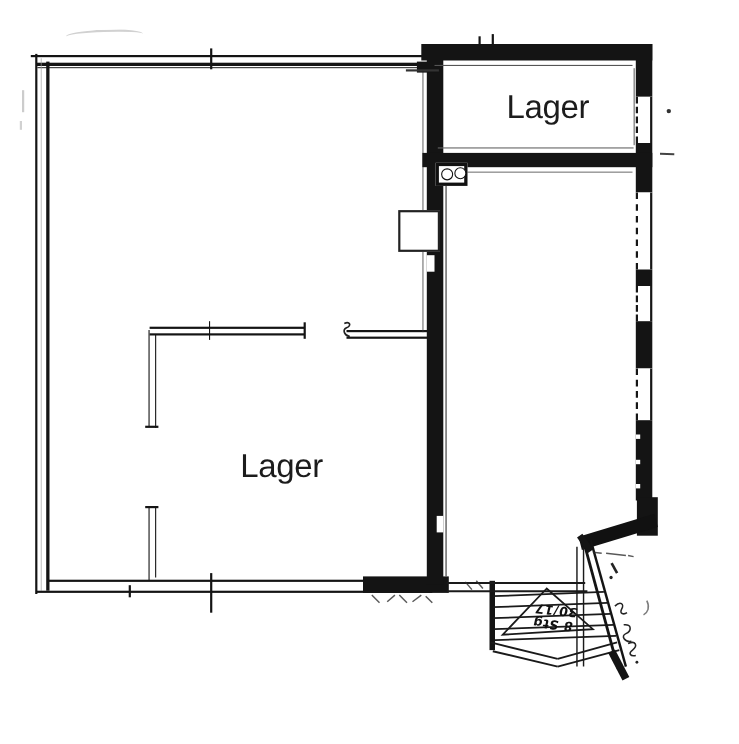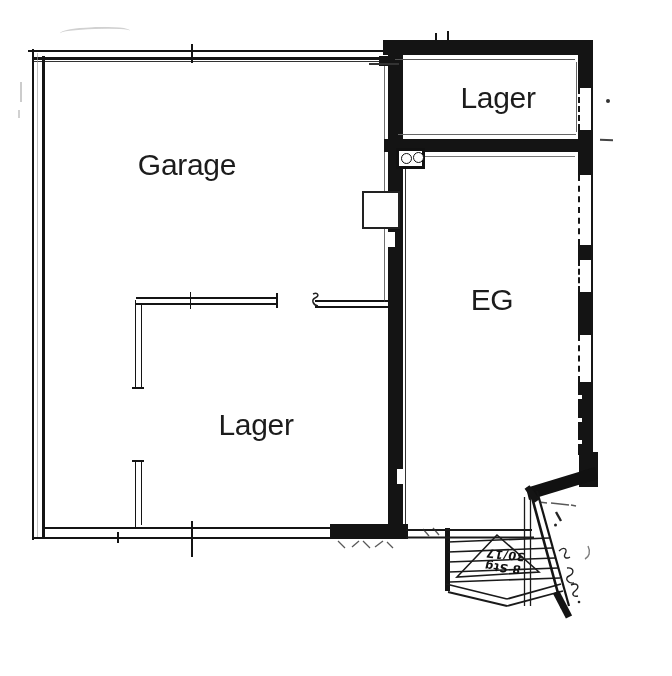--- a/index.html
+++ b/index.html
@@ -177,28 +177,26 @@
       <line x1="556" y1="512" x2="561" y2="521" stroke-width="2.4"></line>
       <circle cx="555.5" cy="525" r="1.5" fill="#242424" stroke="none"></circle>
       <path d="M559,551 c5,-5 9,-2 6,3 c-2,4 2,5 5,3"></path>
       <path d="M567,568 c8,-1 7,6 2,8 c-5,2 -1,8 5,7"></path>
       <path d="M571,585 c7,-3 9,2 4,6 c-4,3 -2,6 3,5"></path>
       <circle cx="579" cy="602" r="1.3" fill="#242424" stroke="none"></circle>
       <path d="M588,546 c3,6 1,11 -3,13" opacity=".6"></path>
     </g>
   </svg>
 
-  <div class="room-label lbl" style="left:110px;top:147px;width:154px;">Garage</div>
 
   <div class="room-label lbl" style="left:430px;top:80px;width:136px;">Lager</div>
 
   <div class="room-label lbl" style="left:186px;top:407px;width:140px;">Lager</div>
 
   <div class="room-label lbl" style="left:402px;top:281px;width:180px;line-height:37px;">
-    <div>EG</div>
   </div>
 
   <div class="stairs-note">
     <div>8 Stg</div>
     <div>30/17</div>
   </div>
 
 </div>
 
 </body></html>

